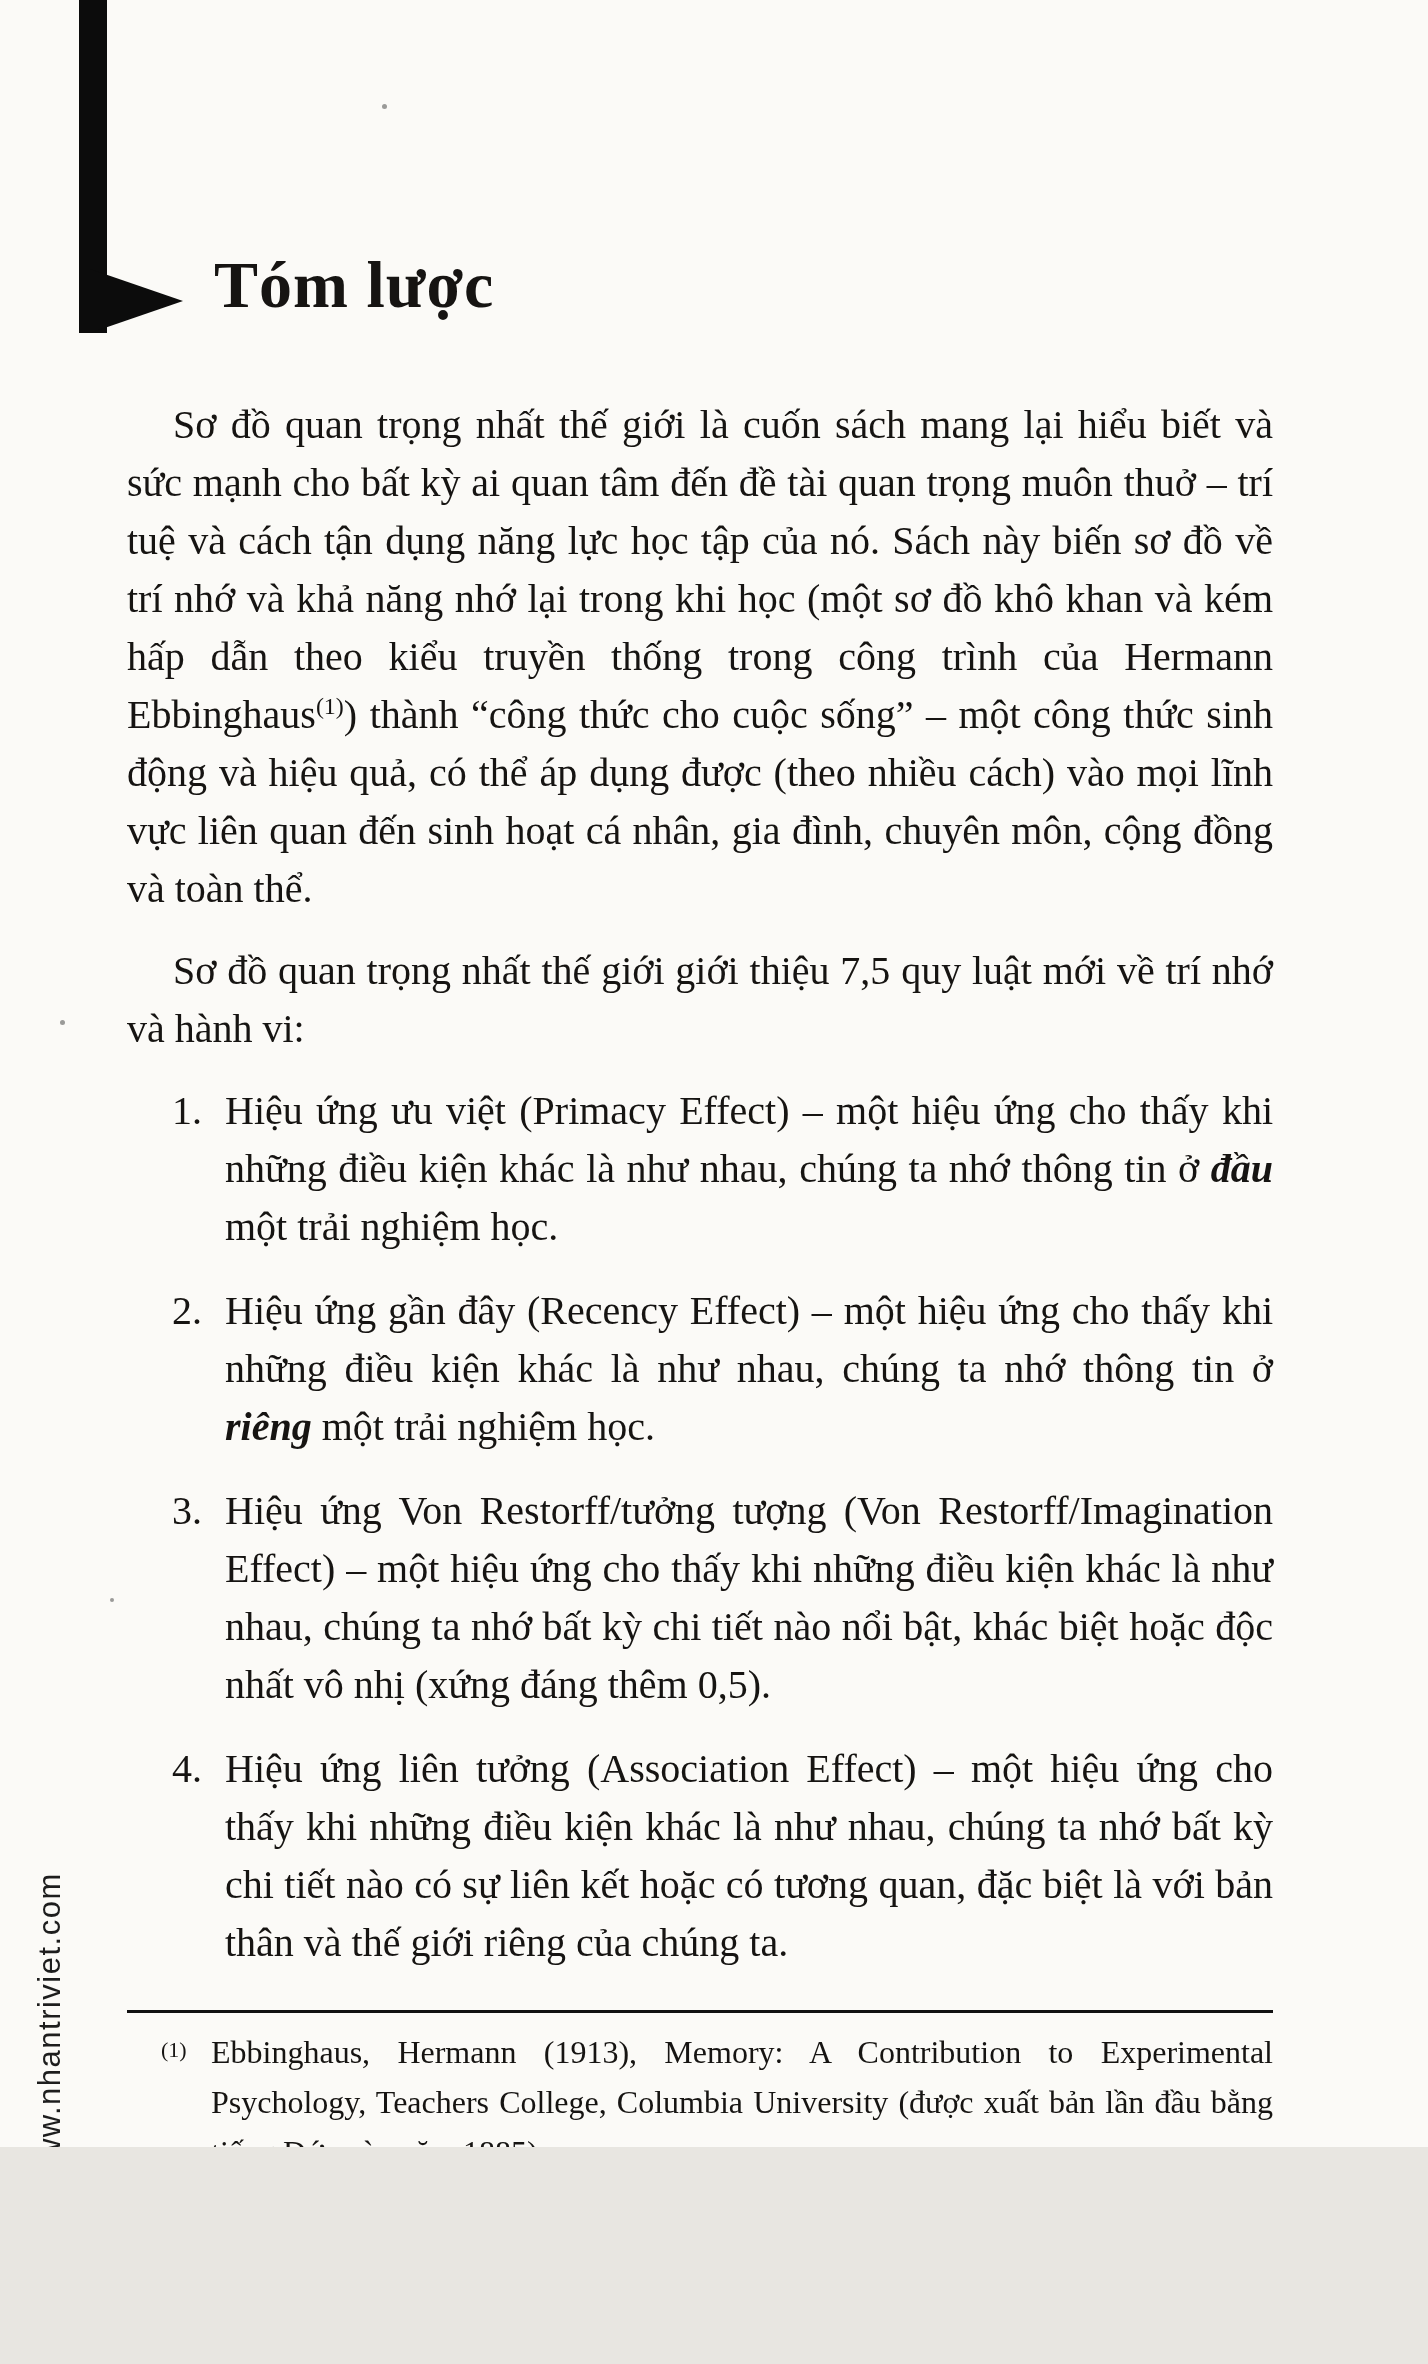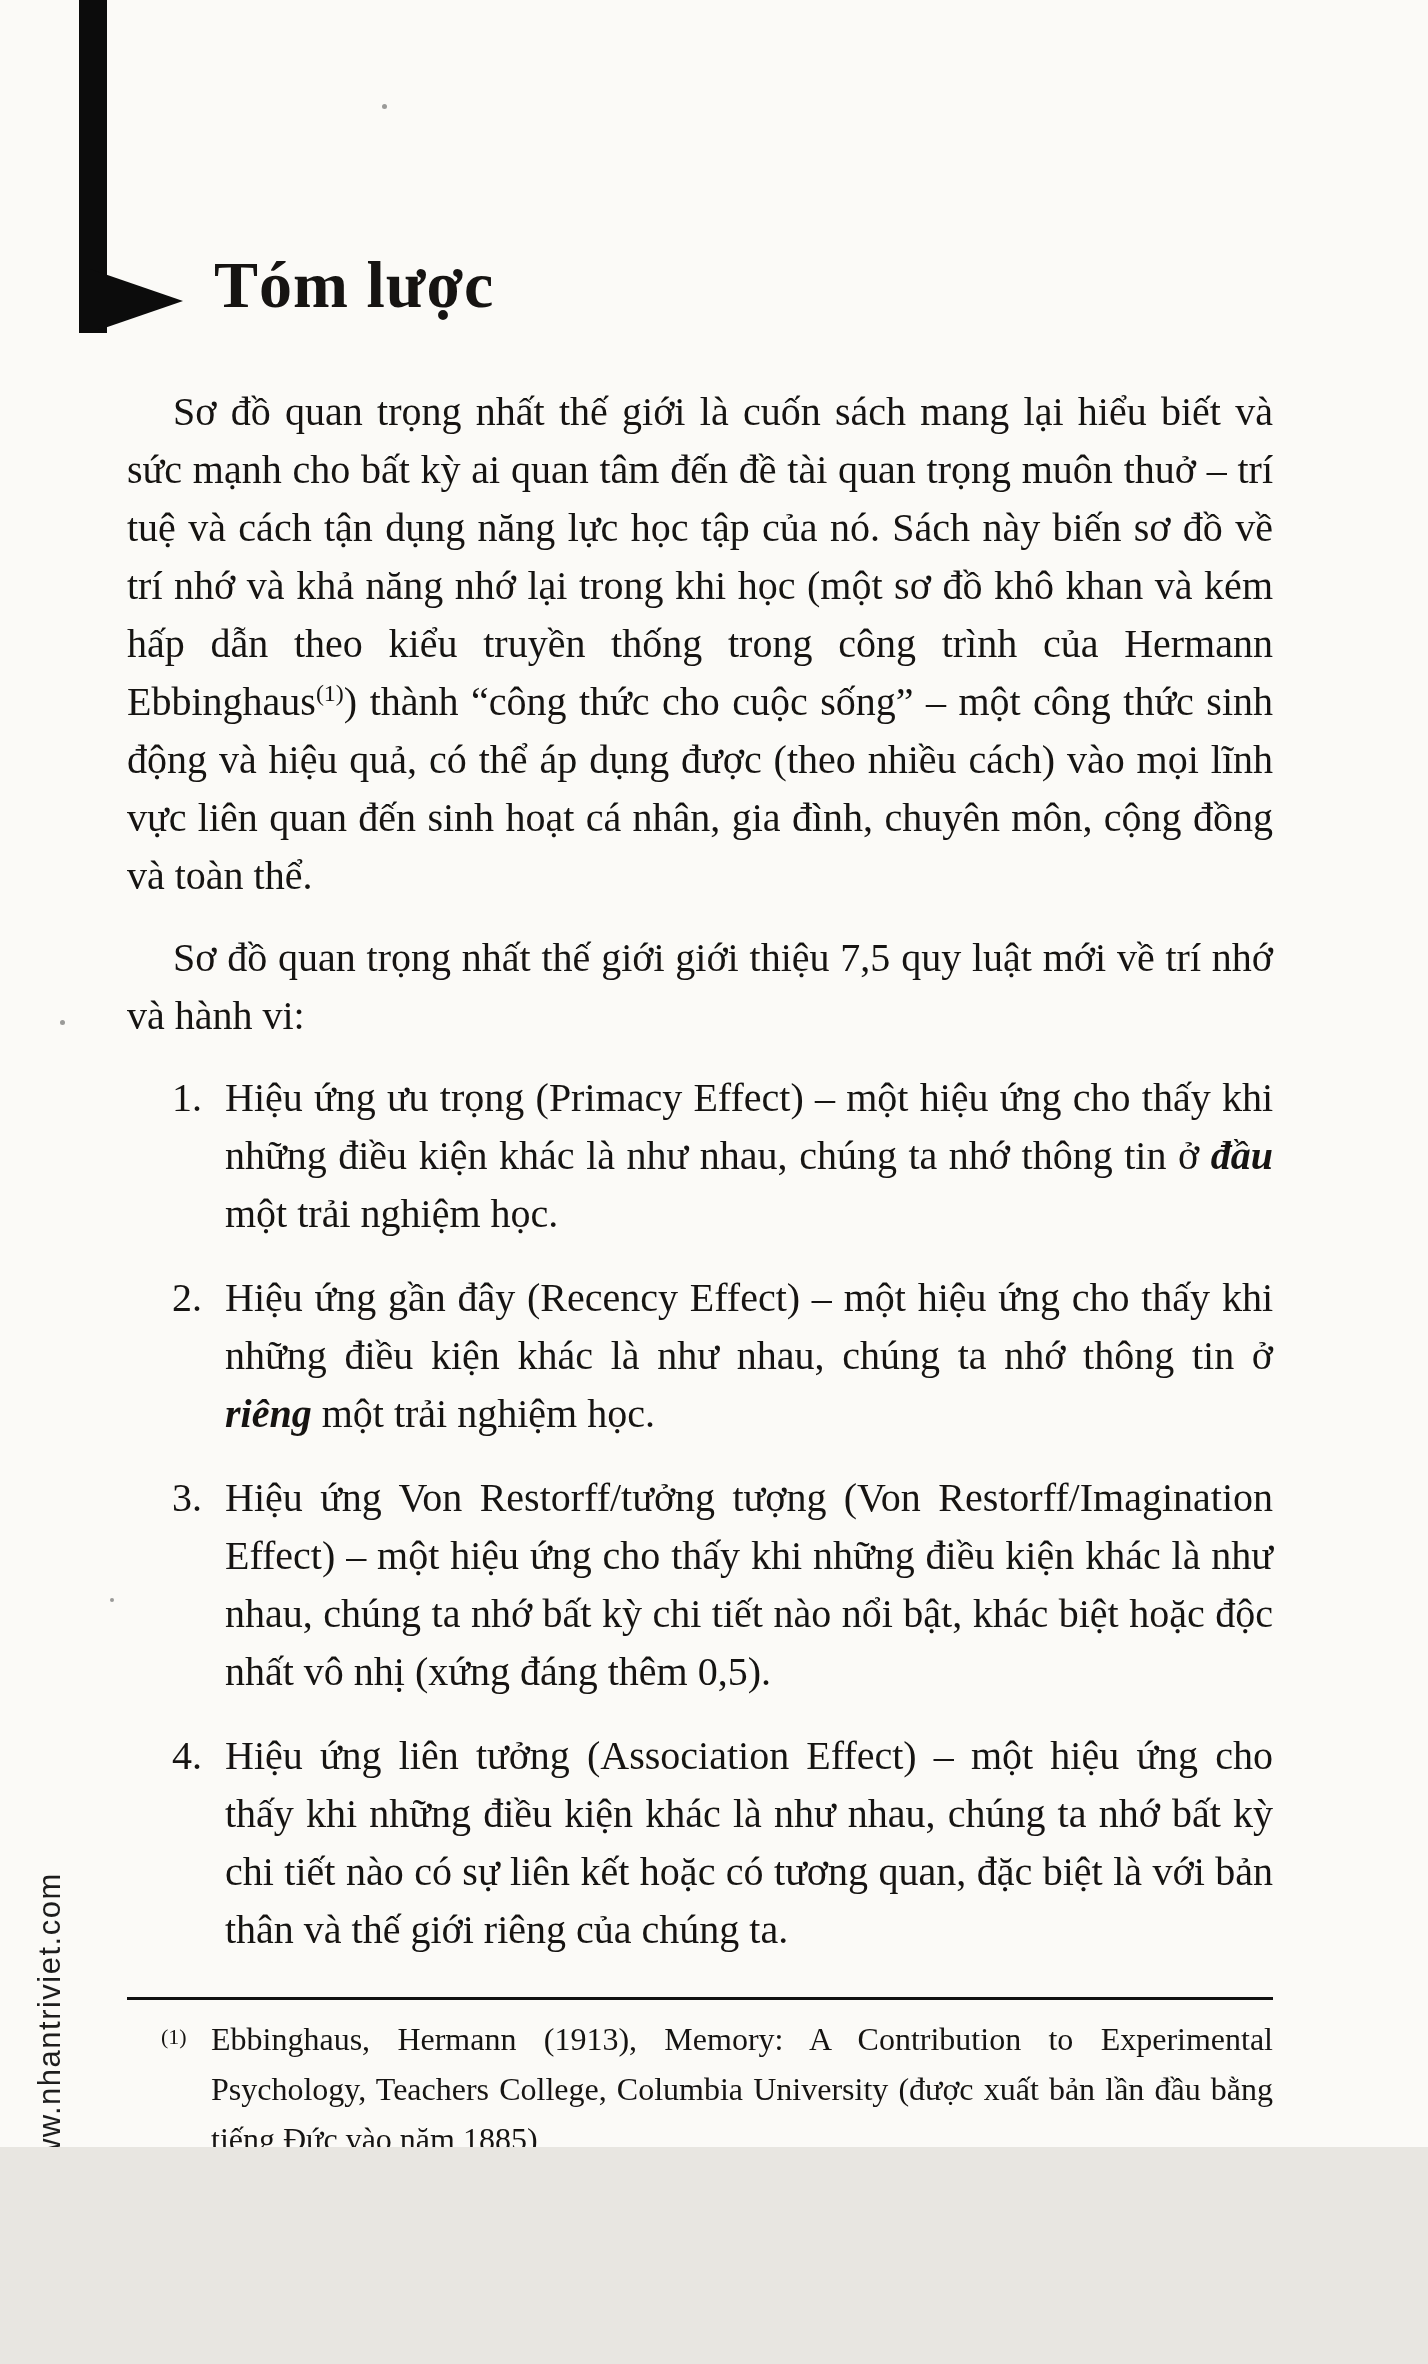--- a/index.html
+++ b/index.html
@@ -36,21 +36,21 @@
     margin: 0;
     font-size: 66px;
     line-height: 1.0;
     font-weight: 600;
     letter-spacing: 1px;
   }
 
   
   .content {
     position: absolute;
-    left: 127px; top: 383px;
+    left: 127px; top: 396px;
     width: 1146px;
     font-size: 40px;
     line-height: 58px;
     text-align: justify;
   }
   .para { margin: 0 0 24px 0; }
   .indent { text-indent: 46px; }
   sup.fnref {
     font-size: 24px;
     line-height: 0;
@@ -139,21 +139,21 @@
 
   <div class="content">
 
     <p class="para indent"><span>Sơ đồ quan trọng nhất thế giới là cuốn sách mang lại hiểu biết và sức mạnh cho bất kỳ ai quan tâm đến đề tài quan trọng muôn thuở – trí tuệ và cách tận dụng năng lực học tập của nó. Sách này biến sơ đồ về trí nhớ và khả năng nhớ lại trong khi học (một sơ đồ khô khan và kém hấp dẫn theo kiểu truyền thống trong công trình của Hermann Ebbinghaus</span><sup class="fnref">(1)</sup><span>) thành “công thức cho cuộc sống” – một công thức sinh động và hiệu quả, có thể áp dụng được (theo nhiều cách) vào mọi lĩnh vực liên quan đến sinh hoạt cá nhân, gia đình, chuyên môn, cộng đồng và toàn thể.</span></p>
 
     <p class="para indent">Sơ đồ quan trọng nhất thế giới giới thiệu 7,5 quy luật mới về trí nhớ và hành vi:</p>
 
     <div class="list">
 
       <div class="li">
-        <span class="num">1.</span><span>Hiệu ứng ưu trọng (Primacy Effect) – một hiệu ứng cho thấy khi những điều kiện khác là như nhau, chúng ta nhớ thông tin ở </span><em>đầu</em><span> một trải nghiệm học.</span>
+        <span class="num">1.</span><span>Hiệu ứng ưu việt (Primacy Effect) – một hiệu ứng cho thấy khi những điều kiện khác là như nhau, chúng ta nhớ thông tin ở </span><em>đầu</em><span> một trải nghiệm học.</span>
       </div>
 
       <div class="li">
         <span class="num">2.</span><span>Hiệu ứng gần đây (Recency Effect) – một hiệu ứng cho thấy khi những điều kiện khác là như nhau, chúng ta nhớ thông tin ở </span><em>riêng</em><span> một trải nghiệm học.</span>
       </div>
 
       <div class="li">
         <span class="num">3.</span><span>Hiệu ứng Von Restorff/tưởng tượng (Von Restorff/Imagination Effect) – một hiệu ứng cho thấy khi những điều kiện khác là như nhau, chúng ta nhớ bất kỳ chi tiết nào nổi bật, khác biệt hoặc độc nhất vô nhị (xứng đáng thêm 0,5).</span><em></em><span></span>
       </div>
 

